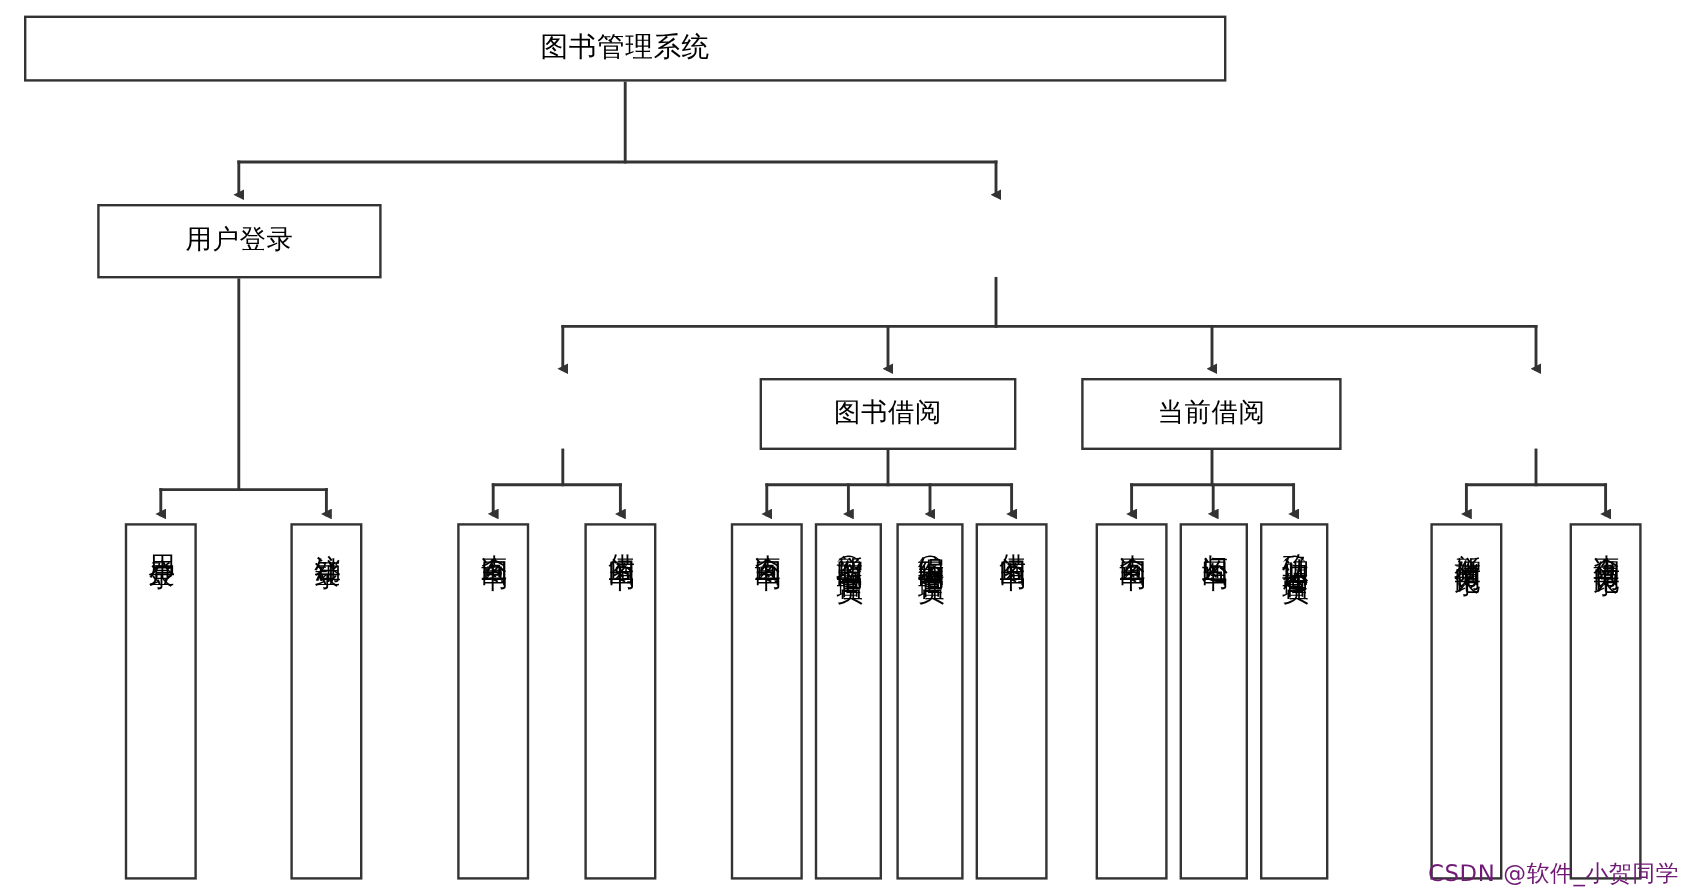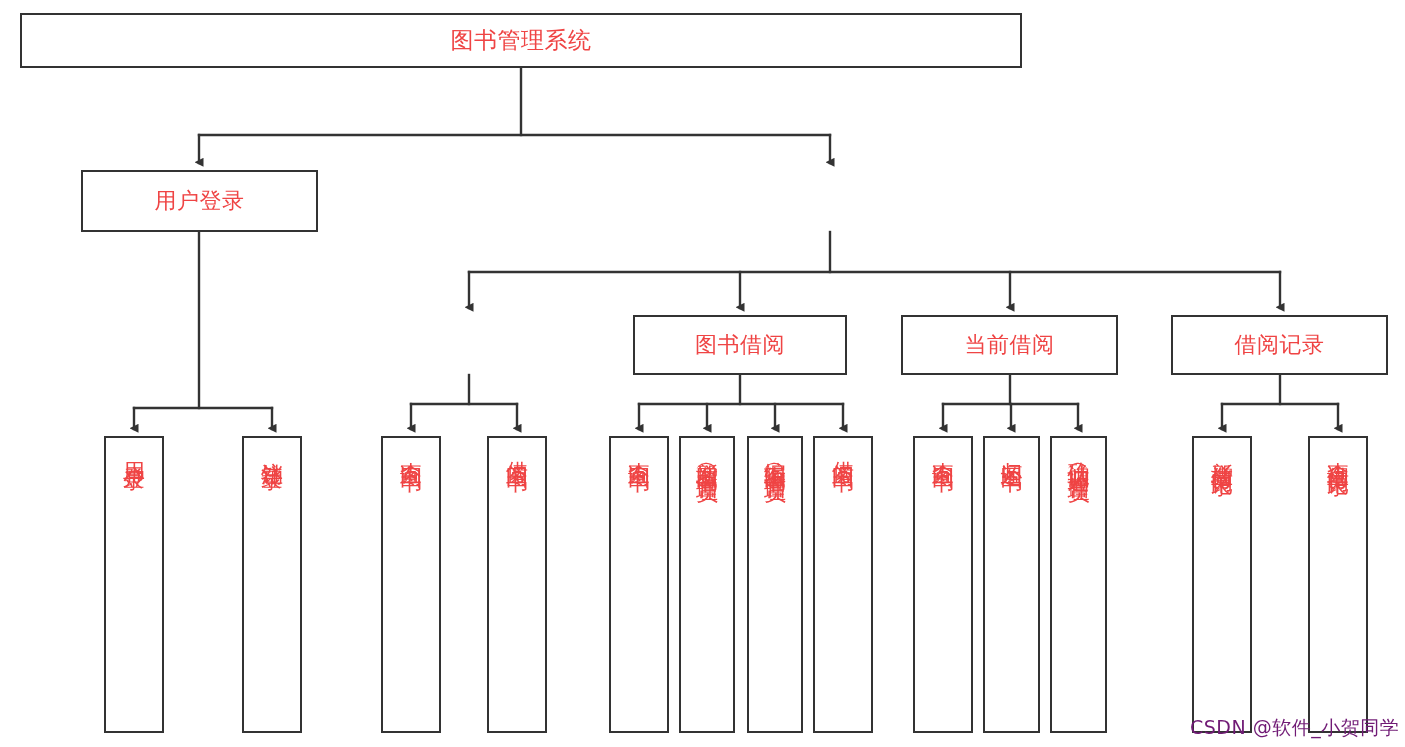--- a/index.html
+++ b/index.html
@@ -32,21 +32,21 @@
     position: absolute;
     box-sizing: border-box;
     background: #ffffff;
     border: 2px solid #333333;
     display: flex;
     align-items: center;
     justify-content: center;
     z-index: 3;
   }
   .node-label {
-    color: #ef4444;
+    color: #000000;
     text-align: center;
     line-height: 1.12;
     white-space: nowrap;
     letter-spacing: 0.5px;
   }
   .node.horizontal .node-label {
     font-size: 22px;
   }
   .node.root .node-label {
     font-size: 23px;
@@ -147,23 +147,20 @@
 
 
   <div class="node horizontal" style="left:901px; top:315px; width:217px; height:60px;">
     <span class="node-label">当前借阅</span>
   </div>
 
   <div class="node horizontal" style="left:633px; top:315px; width:214px; height:60px;">
     <span class="node-label">图书借阅</span>
   </div>
 
-  <div class="node horizontal" style="left:1171px; top:315px; width:217px; height:60px;">
-    <span class="node-label">借阅记录</span>
-  </div>
 
   <div class="node leaf" style="left:104px; top:436px; width:60px; height:297px;">
     <span class="node-label">用户登录</span>
   </div>
 
   <div class="node leaf" style="left:242px; top:436px; width:60px; height:297px;">
     <span class="node-label">注销登录</span>
   </div>
 
   <div class="node leaf" style="left:381px; top:436px; width:60px; height:297px;">

